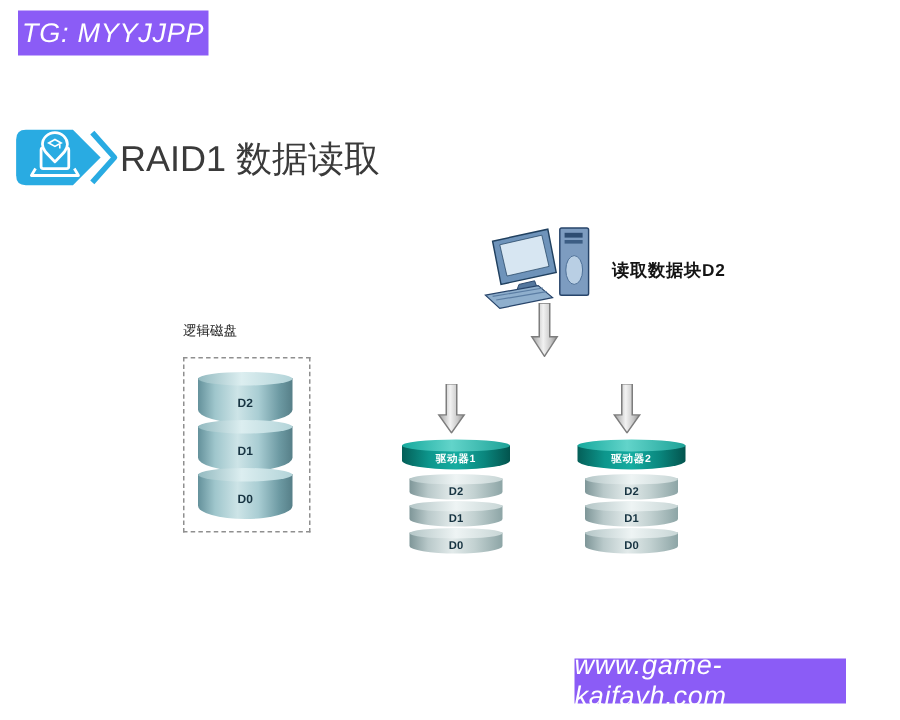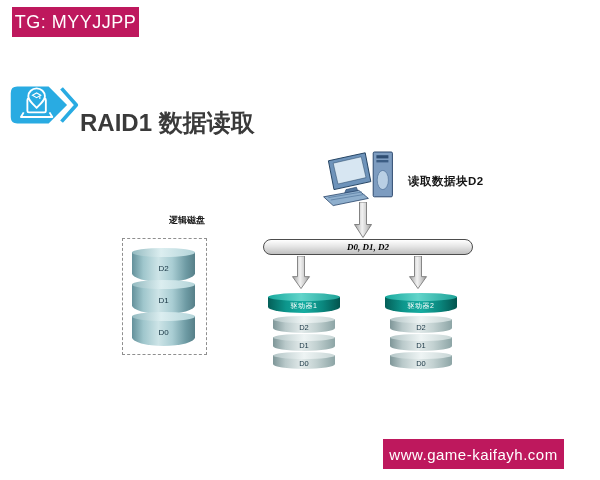--- a/index.html
+++ b/index.html
@@ -1,39 +1,39 @@
 <!DOCTYPE html>
 <html><head>
 <meta charset="utf-8">
 <style>
   html,body{margin:0;padding:0;background:#ffffff;}
   .stage{position:relative;width:600px;height:480px;background:#ffffff;overflow:hidden;
          font-family:"Liberation Sans",sans-serif;}
 
   
-  .wm{position:absolute;background:#be185d;color:#ffffff;display:flex;align-items:center;
-      justify-content:center;letter-spacing:.5px;}
+  .wm{position:absolute;background:#8b5cf6;color:#ffffff;display:flex;align-items:center;
+      justify-content:center;letter-spacing:.5px;font-style:italic;}
   .wm-tg{left:12px;top:7px;width:127px;height:30px;font-size:18px;}
-  .wm-site{left:383px;top:439px;width:181px;height:30px;font-size:15px;}
+  .wm-site{left:383px;top:439px;width:181px;height:30px;font-size:18px;}
 
   
   .hdr-icon{position:absolute;left:8px;top:84px;width:72px;height:42px;}
-  .hdr-title{position:absolute;left:80px;top:90px;font-size:24px;font-weight:bold;
-             color:#3a3a3a;white-space:nowrap;margin-top:17px;}
+  .hdr-title{position:absolute;left:80px;top:90px;font-size:24px;font-weight:normal;
+             color:#3a3a3a;white-space:nowrap;}
 
   
-  .ld-label{position:absolute;left:122px;top:214px;width:83px;text-align:right;
-            font-size:9px;font-weight:bold;color:#1a1a1a;}
+  .ld-label{position:absolute;left:122px;top:214px;width:83px;text-align:left;
+            font-size:9px;font-weight:normal;color:#1a1a1a;}
   .ld-box{position:absolute;left:122px;top:238px;width:83px;height:115px;
           border:1px dashed #8f8f8f;}
 
   
   .cyl{position:absolute;display:flex;align-items:center;justify-content:center;}
   .cyl::before{content:"";position:absolute;left:0;width:100%;border-radius:50%;}
-  .cyl .lbl{position:relative;z-index:1;font-weight:normal;}
+  .cyl .lbl{position:relative;z-index:1;font-weight:bold;}
 
   .cyl-lg{width:63px;height:30px;border-radius:0 0 32px 32px / 0 0 9px 9px;
     background:linear-gradient(90deg,#64919b 0%,#9fc6cc 18%,#cde4e7 42%,#a9cdd3 64%,#6d9aa3 86%,#567f88 100%);}
   .cyl-lg::before{top:-4px;height:9px;
     background:linear-gradient(90deg,#93bac0,#dceef0 46%,#b3d4d9);}
   .cyl-lg .lbl{font-size:8px;color:#173442;padding-top:3px;}
 
   .cyl-sm{width:62px;height:14px;border-radius:0 0 31px 31px / 0 0 5px 5px;
     background:linear-gradient(90deg,#7e9698 0%,#b9c9ca 20%,#e2eaea 46%,#c2d1d1 70%,#8da5a6 100%);}
   .cyl-sm::before{top:-3px;height:7px;
@@ -124,23 +124,20 @@
   <svg class="arrow" style="left:351px;top:202px;" width="24" height="36" viewBox="0 0 24 40" preserveAspectRatio="none">
     <use href="#arrowp"></use>
   </svg>
   <svg class="arrow" style="left:289px;top:256px;" width="24" height="33" viewBox="0 0 24 40" preserveAspectRatio="none">
     <use href="#arrowp"></use>
   </svg>
   <svg class="arrow" style="left:406px;top:256px;" width="24" height="33" viewBox="0 0 24 40" preserveAspectRatio="none">
     <use href="#arrowp"></use>
   </svg>
 
-  <div class="bus">
-    <span class="lbl">D0, D1, D2</span>
-  </div>
 
   <div class="cyl cyl-teal" style="left:268px;top:297px;">
     <span class="lbl">驱动器1</span>
   </div>
   <div class="cyl cyl-sm" style="left:273px;top:319px;">
     <span class="lbl">D2</span>
   </div>
   <div class="cyl cyl-sm" style="left:273px;top:337px;">
     <span class="lbl">D1</span>
   </div>

